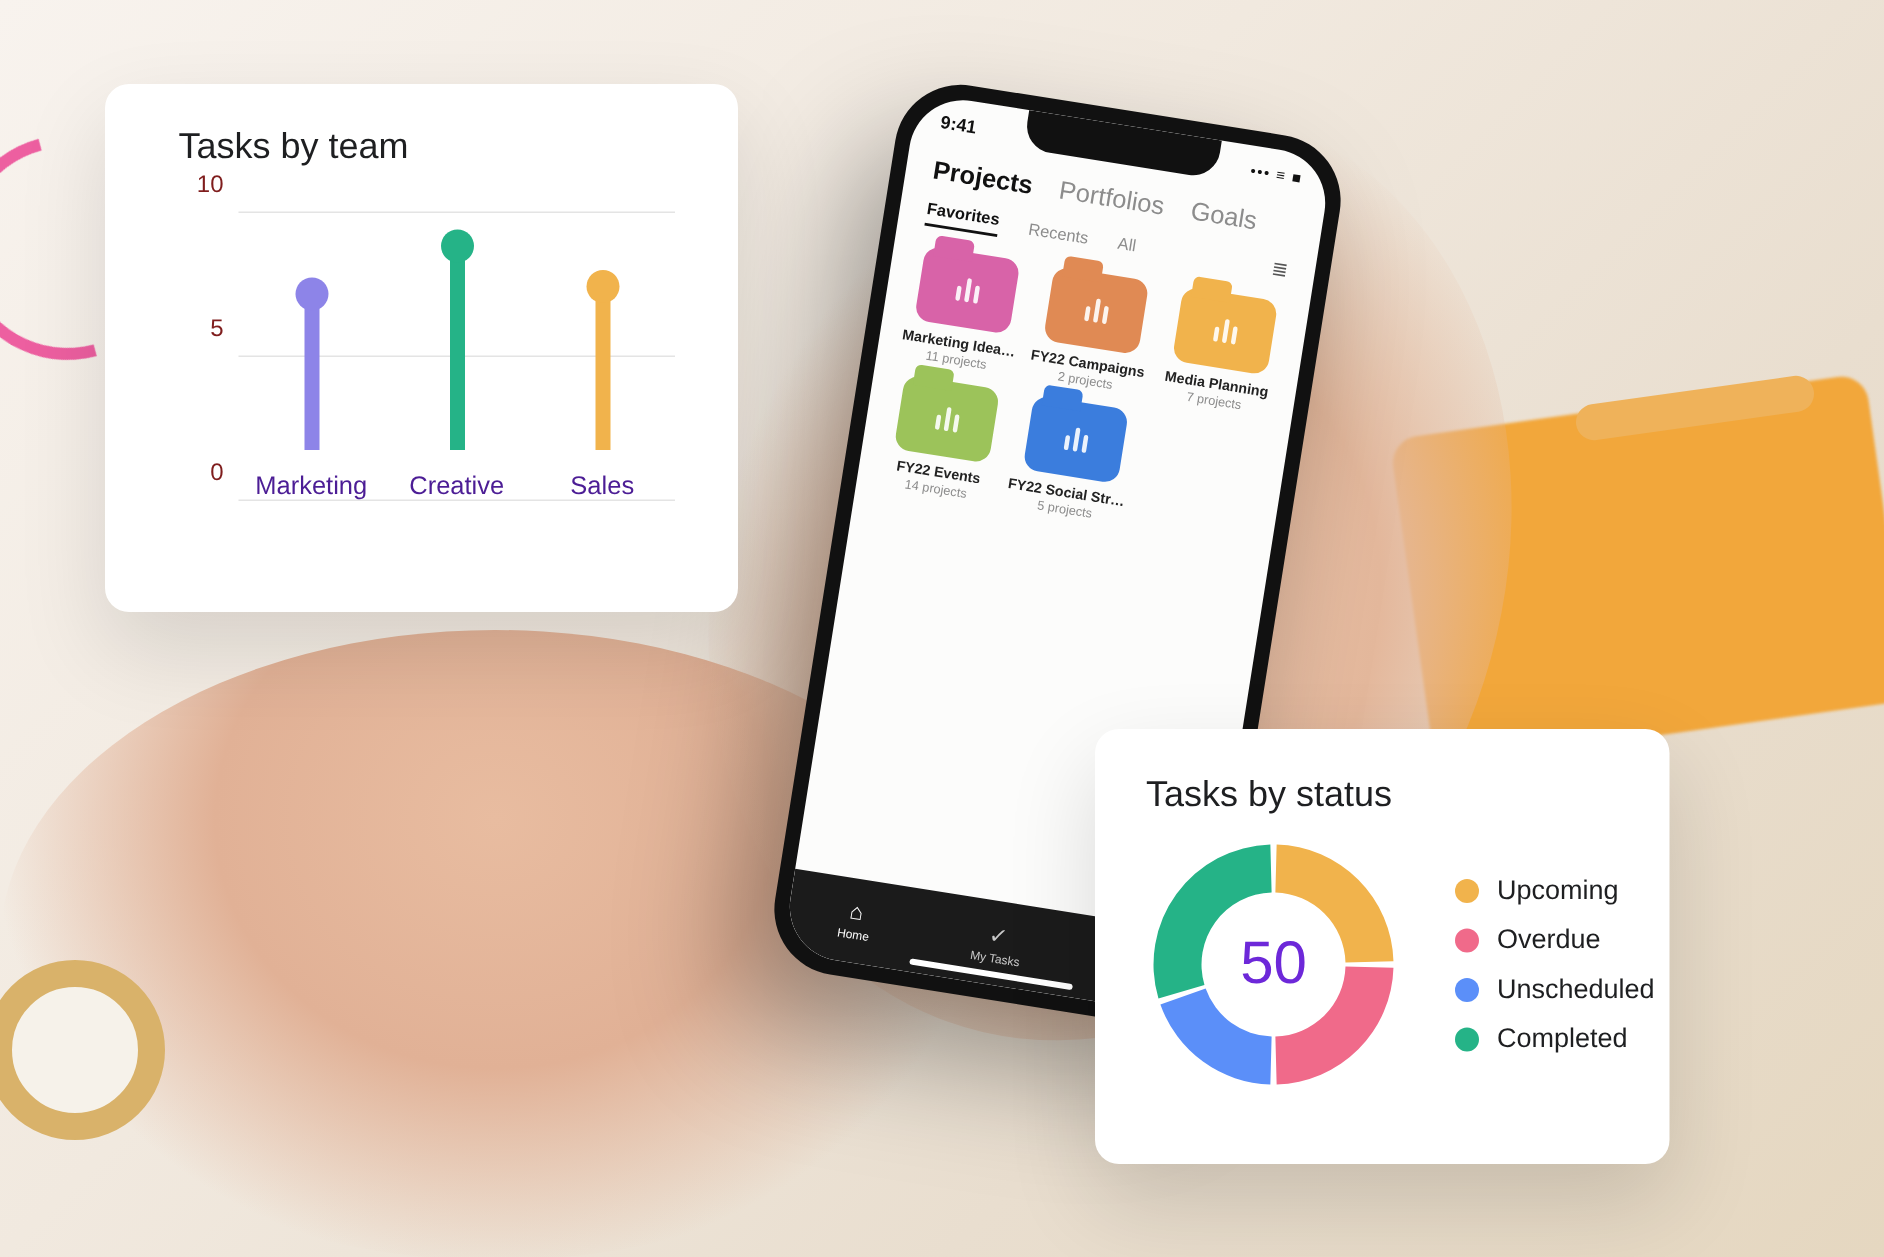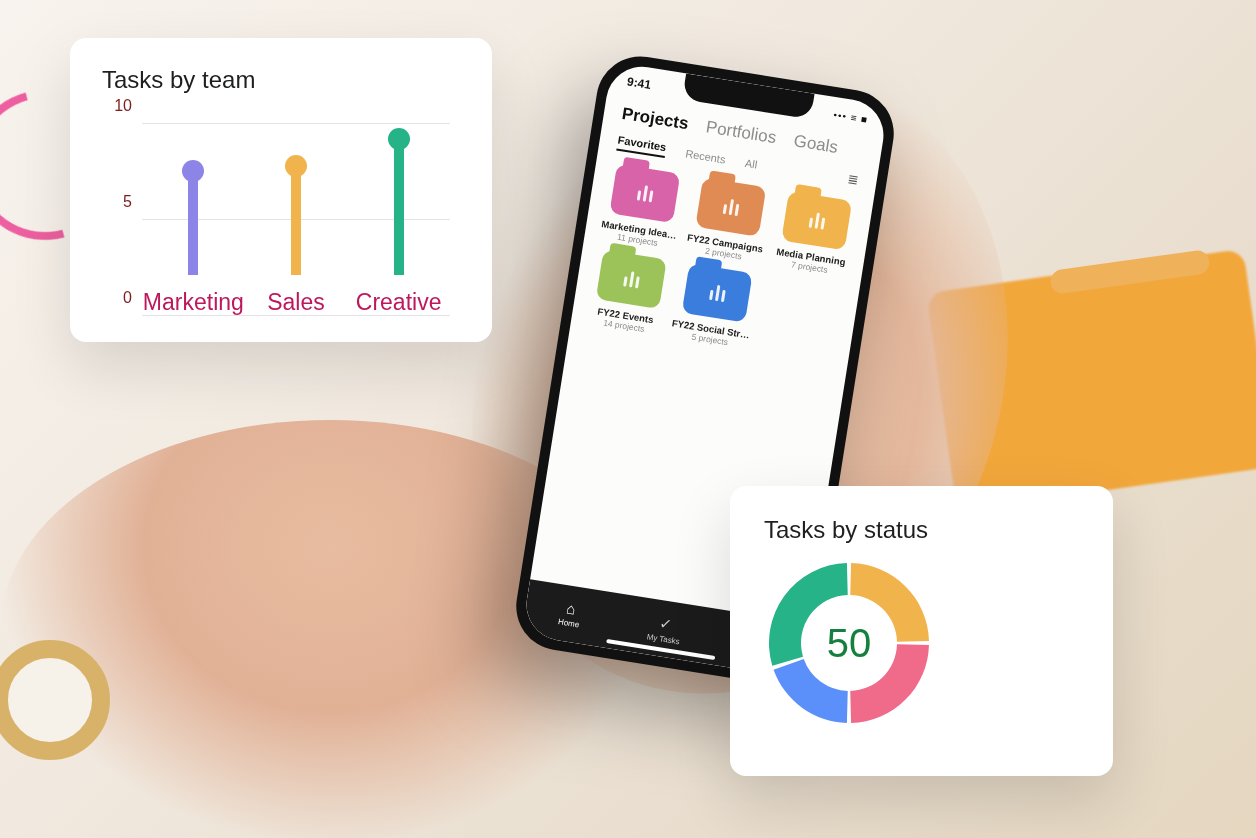--- a/index.html
+++ b/index.html
@@ -10,60 +10,60 @@
     height: 838px;
     background: linear-gradient(135deg,#f8f3ee 0%,#f1e9df 40%,#e9decf 70%,#e5d7c0 100%);
   }
   
   .desk-tint1 { position:absolute; left:940px; top:270px; width:320px; height:220px; background:#f2a73b; border-radius:18px; transform:rotate(-8deg); filter:blur(1px);}
   .desk-tint2 { position:absolute; left:1050px; top:260px; width:160px; height:24px; background:#efb25a; border-radius:12px; transform:rotate(-8deg);}
   .pink-cord { position:absolute; left:-30px; top:90px; width:150px; height:150px; border:8px solid #ed5fa0; border-radius:50%; border-top-color:transparent; border-right-color:transparent; transform:rotate(30deg); filter:blur(.5px);}
   
   .card-team {
     position:absolute;
-    left:70px; top:38px;
-    width:422px; height:304px;
+    left:70px; top:56px;
+    width:422px; height:352px;
     background:#fff;
     border-radius:16px;
     box-shadow:0 25px 60px rgba(0,0,0,.12);
-    padding:28px 32px 18px 32px;
+    padding:28px 32px 18px 49px;
   }
   .card-team h2 {
     font-size:24px; font-weight:500; color:#1e1f21;
   }
   .team-plot {
     position:relative;
     margin-top:18px;
     width:100%;
     height:230px;
   }
   .team-axis0, .team-axis-line { position:absolute; left:40px; right:10px; height:1px; background:#e4e4e4; }
   .team-tick { position:absolute; left:0; font-size:16px; color:#7f1d1d; text-align:right; width:30px; transform:translateY(-50%); }
   .team-bars { position:absolute; left:40px; right:10px; bottom:26px; height:192px; display:flex; justify-content:space-around; align-items:flex-end; }
   .team-bar-wrap { display:flex; flex-direction:column; align-items:center; width:80px; }
   .team-bar { width:10px; border-radius:5px 5px 0 0; position:relative; }
   .team-dot { position:absolute; top:-9px; left:50%; transform:translateX(-50%); width:22px; height:22px; border-radius:50%; }
-  .team-label { margin-top:14px; font-size:23px; color:#be185d; }
+  .team-label { margin-top:14px; font-size:17px; color:#4c1d95; }
 
   
   .card-status {
     position:absolute;
     left:730px; top:486px;
     width:383px; height:290px;
     background:#fff;
     border-radius:16px;
     box-shadow:0 25px 60px rgba(0,0,0,.14);
     padding:30px 34px 24px 34px;
   }
   .card-status h2 { font-size:24px; font-weight:500; color:#1e1f21; }
   .status-body { display:flex; align-items:center; margin-top:14px; gap:36px; }
   .donut-wrap { position:relative; width:170px; height:170px; }
   .donut-center {
     position:absolute; left:50%; top:50%; transform:translate(-50%,-50%);
-    font-size:40px; font-weight:400; color:#15803d;
+    font-size:40px; font-weight:400; color:#6d28d9;
   }
   .legend { display:flex; flex-direction:column; gap:12px; }
   .legend-row { display:flex; align-items:center; gap:12px; font-size:18px; color:#1e1f21; }
   .legend-swatch { width:16px; height:16px; border-radius:50%; flex:none; }
 
   
   .phone {
     position:absolute;
     left:555px; top:70px;
     width:300px; height:600px;
@@ -248,42 +248,60 @@
         <div class="team-axis-line" style="bottom: 218px;"></div>
         <div class="team-tick" style="bottom: 218px;">10</div>
         <div class="team-bars">
           <div class="team-bar-wrap">
             <div class="team-bar" style="height: 105.6px; background: rgb(141, 132, 232);">
               <div class="team-dot" style="background: rgb(141, 132, 232);"></div>
             </div>
             <div class="team-label">Marketing</div>
           </div>
           <div class="team-bar-wrap">
+            <div class="team-bar" style="height: 138.24px; background: rgb(37, 179, 135);">
+              <div class="team-dot" style="background: rgb(37, 179, 135);"></div>
+            </div>
+            <div class="team-label">Creative</div>
+          </div>
+          <div class="team-bar-wrap">
             <div class="team-bar" style="height: 111.36px; background: rgb(241, 179, 76);">
               <div class="team-dot" style="background: rgb(241, 179, 76);"></div>
             </div>
             <div class="team-label">Sales</div>
-          </div>
-          <div class="team-bar-wrap">
-            <div class="team-bar" style="height: 138.24px; background: rgb(37, 179, 135);">
-              <div class="team-dot" style="background: rgb(37, 179, 135);"></div>
-            </div>
-            <div class="team-label">Creative</div>
           </div>
         </div>
       </div>
   </div>
 
   <div class="card-status">
     <h2>Tasks by status</h2>
     <div class="status-body">
       <div class="donut-wrap">
         <svg id="donut-svg" width="170" height="170" viewBox="0 0 170 170">
             <path d="M 87.09415586462985 5.027414001955421 A 80 80 0 0 1 164.97258599804456 82.90584413537015 L 132.98355159882675 83.74350648122208 A 48 48 0 0 0 86.25649351877792 37.01644840117325 Z" fill="#f1b34c"></path>
             <path d="M 164.97258599804456 87.09415586462985 A 80 80 0 0 1 87.09415586462985 164.97258599804456 L 86.25649351877792 132.98355159882675 A 48 48 0 0 0 132.98355159882675 86.25649351877792 Z" fill="#f06a8a"></path>
             <path d="M 82.90584413537016 164.97258599804456 A 80 80 0 0 1 9.588680712625731 111.7045487387017 L 39.753208427575444 101.02272924322102 A 48 48 0 0 0 83.7435064812221 132.98355159882675 Z" fill="#5b8ff9"></path>
             <path d="M 8.294421210544556 107.72122757631381 A 80 80 0 0 1 82.90584413537012 5.027414001955421 L 83.74350648122207 37.01644840117325 A 48 48 0 0 0 38.97665272632673 98.63273654578828 Z" fill="#25b387"></path>
           </svg>
         <div class="donut-center">50</div>
       </div>
+      <div class="legend" id="status-legend">
+          <div class="legend-row">
+            <span class="legend-swatch" style="background: rgb(241, 179, 76);"></span>
+            <span>Upcoming</span>
+          </div>
+          <div class="legend-row">
+            <span class="legend-swatch" style="background: rgb(240, 106, 138);"></span>
+            <span>Overdue</span>
+          </div>
+          <div class="legend-row">
+            <span class="legend-swatch" style="background: rgb(91, 143, 249);"></span>
+            <span>Unscheduled</span>
+          </div>
+          <div class="legend-row">
+            <span class="legend-swatch" style="background: rgb(37, 179, 135);"></span>
+            <span>Completed</span>
+          </div>
+        </div>
     </div>
   </div>
 </div>
 
 </body></html>

